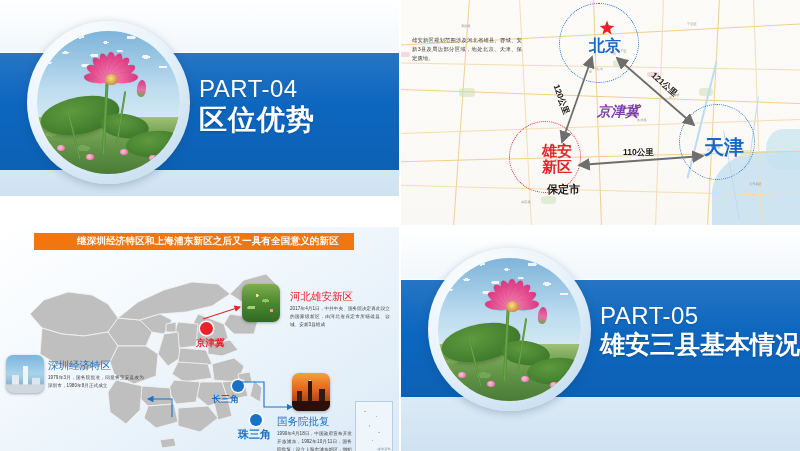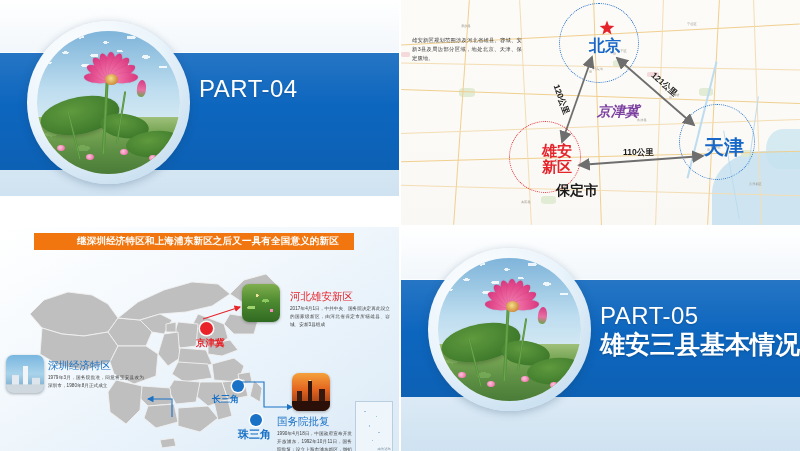--- a/index.html
+++ b/index.html
@@ -112,21 +112,21 @@
 
   .ring{position:absolute;border-radius:50%;}
   .ring-bj{left:158px;top:3px;border:1.6px dotted #1667c8;width:78px;height:78px;}
   .ring-tj{left:278px;top:104px;border:1.6px dotted #1667c8;width:74px;height:74px;}
   .ring-xa{left:108px;top:121px;border:1.7px dotted #e4232b;width:70px;height:70px;}
   .citylabel{position:absolute;font-weight:bold;white-space:nowrap;font-family:"DejaVu Sans","Liberation Sans",sans-serif;}
   .lbl-bj{left:188px;top:36px;font-size:16px;color:#1667c8;}
   .lbl-tj{left:303px;top:134px;font-size:20px;color:#1667c8;}
   .lbl-xa{left:141px;top:143px;font-size:15px;color:#e4232b;line-height:1.08;text-align:center;}
   .lbl-jjj{left:196px;top:103px;font-size:14px;color:#7b3fa0;font-style:italic;font-weight:bold;}
-  .lbl-bd{left:155px;top:182px;font-size:14px;color:#1a1a1a;font-weight:bold;}
+  .lbl-bd{left:146px;top:182px;font-size:11px;color:#1a1a1a;font-weight:bold;}
   .distlbl{position:absolute;font-size:8.5px;font-weight:bold;color:#1a1a1a;white-space:nowrap;}
 
   
   .c3bg{position:absolute;inset:0;background:linear-gradient(150deg,#ffffff 0%,#f4f9fd 35%,#e6f1fa 70%,#dceaf6 100%);}
   .ribbon{position:absolute;left:34px;top:6px;width:320px;height:17px;background:#f1760f;
     display:flex;align-items:center;justify-content:center;}
   .ribbon span{color:#fff;font-size:9.5px;font-weight:bold;letter-spacing:.2px;padding-left:28px;}
   .cn-map{position:absolute;left:22px;top:35px;width:290px;height:186px;}
   .reddot{position:absolute;left:180px;top:85px;width:13px;height:13px;border-radius:50%;background:#e8232a;
     box-shadow:0 0 0 1.5px rgba(255,255,255,.9);}
@@ -218,20 +218,21 @@
         <div class="bud"></div>
         <div class="minibloom" style="left:14%;bottom:16%"></div>
         <div class="minibloom" style="left:34%;bottom:10%"></div>
         <div class="minibloom" style="left:58%;bottom:13%"></div>
         <div class="minibloom" style="left:78%;bottom:9%"></div>
       </div>
     </div>
 
     <div class="title-block">
       <div class="part-label">PART-04</div>
+      <div class="part-title">区位优势</div>
     </div>
   </div>
 
   <div class="slide s2">
     <div class="mapbg"></div>
     <div class="mapbase"></div>
 
     <div class="sea seaA"></div>
     <div class="sea seaB"></div>
 

